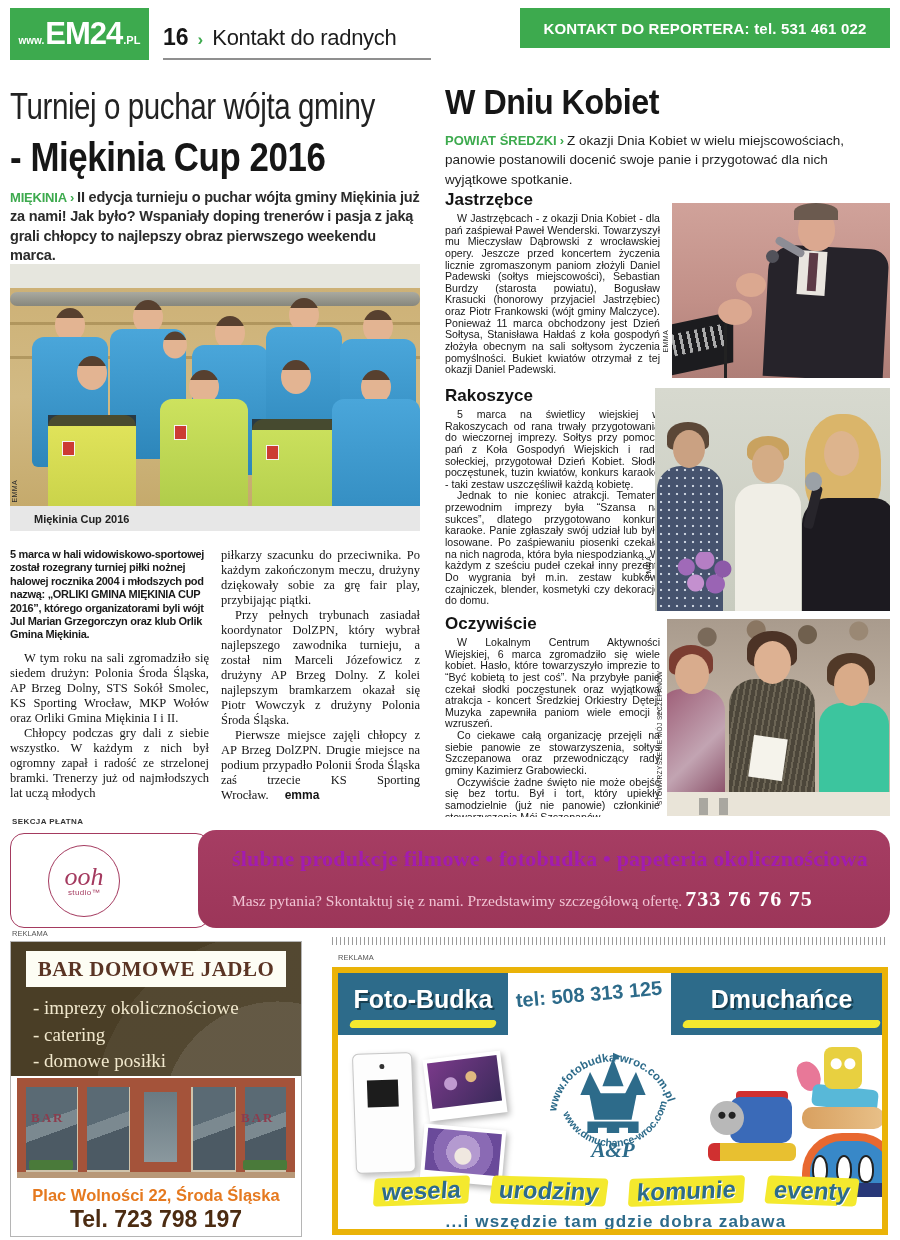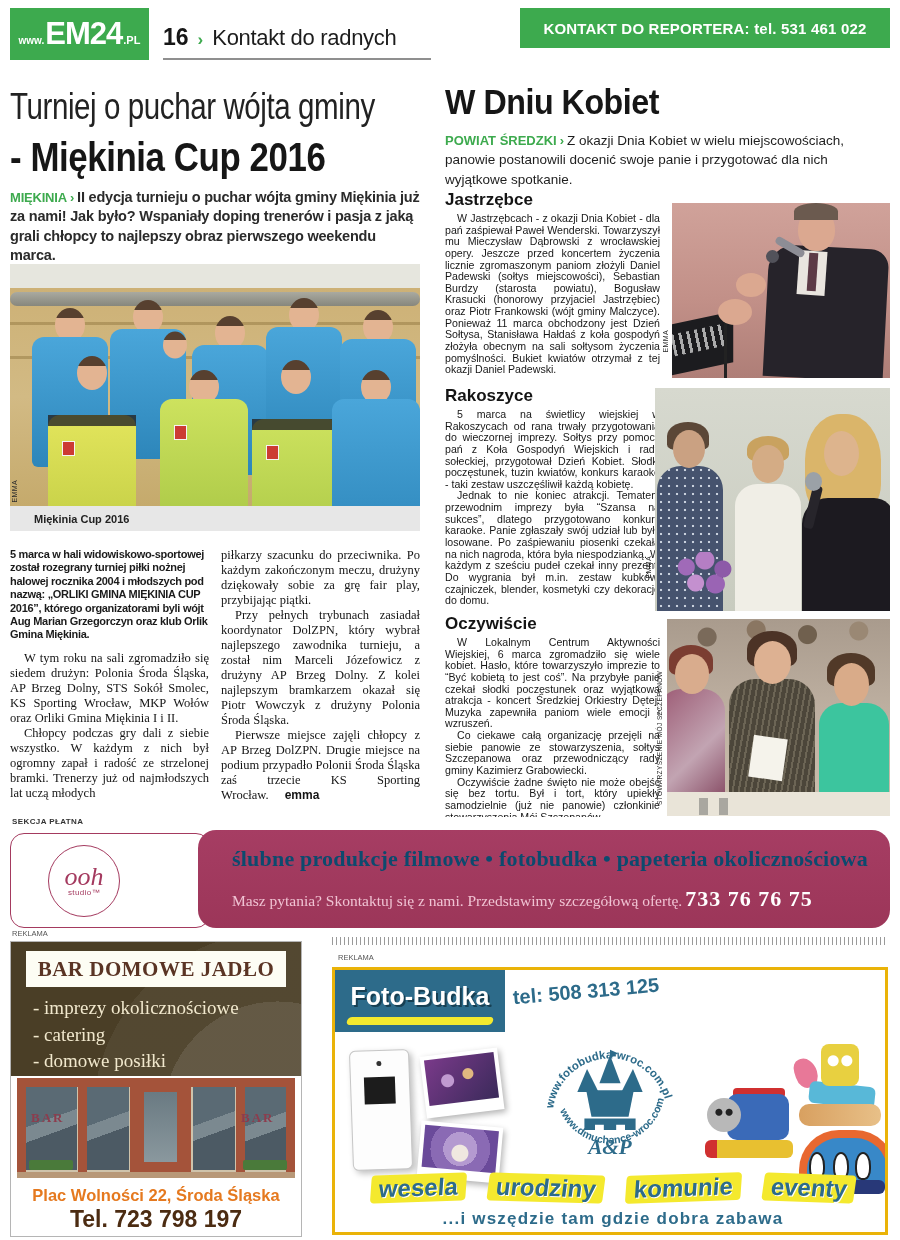--- a/index.html
+++ b/index.html
@@ -139,21 +139,21 @@
 
   
   .paid{left:12px;top:817px;font-size:8px;font-weight:600;color:#333;letter-spacing:.4px}
   .ooh-white{left:10px;top:833px;width:198px;height:93px;background:#fff;border:1.5px solid #a43a5f;border-radius:14px}
   .ooh-circle{left:48px;top:845px;width:70px;height:70px;border:1.5px solid #a43a5f;border-radius:50%;
     display:flex;flex-direction:column;align-items:center;justify-content:center;color:#a43a5f;background:#fff}
   .ooh-main{font-family:"Liberation Serif",serif;font-style:italic;font-size:26px;line-height:.9}
   .ooh-sub{font-size:8px;letter-spacing:.4px}
   .ooh-box{left:198px;top:830px;width:692px;height:98px;background:linear-gradient(180deg,#a63d63,#9c3659);border-radius:18px;color:#fff}
   .ooh-l1{left:232px;top:846px;width:650px;font-family:"Liberation Serif",serif;font-size:22px;font-weight:700;
-    color:#0c4a6e;white-space:nowrap;letter-spacing:.2px}
+    color:#a21caf;white-space:nowrap;letter-spacing:.2px}
   .ooh-l2{left:232px;top:886px;width:650px;font-family:"Liberation Serif",serif;font-size:15.5px;color:#f0c3d3;white-space:nowrap}
   .ooh-phone{font-size:22px;color:#fff;font-weight:700;margin-left:3px;letter-spacing:1px}
 
   
   .rek-l{left:12px;top:929px;font-size:7.5px;color:#555}
   .bar-ad{left:10px;top:941px;width:292px;height:296px;border:1px solid #b5b5b5;background:#fff;overflow:hidden;box-sizing:border-box}
   .bar-top{left:0;top:0;width:290px;height:134px;
     background:radial-gradient(circle at 92% 130%,rgba(255,255,255,.14) 0 36%,rgba(255,255,255,.05) 36% 58%,transparent 58%),#4a3e26}
   .bar-title{left:15px;top:9px;width:260px;height:36px;background:#fdfdf4;display:flex;align-items:center;justify-content:center;
     font-family:"Liberation Serif",serif;font-weight:800;font-size:21px;color:#5a3424;letter-spacing:.5px;white-space:nowrap}
@@ -173,21 +173,21 @@
   .sf-sign{position:absolute;top:32px;font-family:"Liberation Serif",serif;font-size:13px;letter-spacing:2px;color:#8d3c4d;font-weight:700}
   .sg1{left:14px}.sg2{left:224px}
   .sf-plant{bottom:8px;width:44px;height:10px;background:#4a7a3a;border-radius:2px}
   .pl1{left:12px}.pl2{left:226px}
   .bar-addr{left:0;top:244px;width:290px;text-align:center;font-size:16.5px;font-weight:800;color:#e5791f;white-space:nowrap}
   .bar-tel{left:0;top:264px;width:290px;text-align:center;font-size:23px;font-weight:800;color:#4c2c12}
 
   
   .hatch{left:332px;top:937px;width:556px;height:8px;background:repeating-linear-gradient(90deg,#9a9a9a 0 1px,transparent 1px 4px)}
   .rek-r{left:338px;top:953px;font-size:7.5px;color:#555}
-  .foto-ad{left:332px;top:967px;width:556px;height:268px;border:3px solid #eab308;background:#fff;overflow:hidden;box-sizing:border-box}
+  .foto-ad{left:332px;top:967px;width:556px;height:268px;border:6px solid #eab308;background:#fff;overflow:hidden;box-sizing:border-box}
   .fb-band-l{left:0;top:0;width:170px;height:62px;background:#2d6b8a}
   .fb-band-r{left:333px;top:0;width:221px;height:62px;background:#2d6b8a}
   .fb-title{left:0;top:12px;width:100%;text-align:center;font-size:25px;font-weight:800;color:#fff;
     text-shadow:2px 2px 0 #173f52;white-space:nowrap}
   .fb-swoosh{left:12px;right:12px;bottom:7px;height:8px;background:#f4e92e;border-radius:8px;transform:skewX(-20deg)}
   .fb-phone{left:166px;top:10px;width:170px;text-align:center;font-size:20px;font-weight:800;color:#2d6b8a;
     transform:rotate(-5deg);white-space:nowrap}
   .kiosk{left:16px;top:80px;width:58px;height:118px;background:#fdfdfd;border:1px solid #c6c6c6;border-radius:6px;
     box-shadow:3px 3px 6px rgba(0,0,0,.25);transform:rotate(-2deg)}
   .kcam{left:26px;top:10px;width:5px;height:5px;background:#333;border-radius:50%}
@@ -301,21 +301,21 @@
       </div>
     <div class="player front blue p9">
         <div class="head"></div>
         <div class="torso"></div>
       </div>
     <div class="abs credit-v crL">EMMA</div>
   </div>
   <div class="abs caption-bar">Miękinia Cup 2016</div>
 
   <div class="abs bodycol c1">
-    <p class="intro">5 marca w hali widowiskowo-sportowej został rozegrany turniej piłki nożnej halowej rocznika 2004 i młodszych pod nazwą: „ORLIKI GMINA MIĘKINIA CUP 2016”, którego organizatorami byli wójt Aug Marian Grzegorczyn oraz klub Orlik Gmina Miękinia.</p>
+    <p class="intro">5 marca w hali widowiskowo-sportowej został rozegrany turniej piłki nożnej halowej rocznika 2004 i młodszych pod nazwą: „ORLIKI GMINA MIĘKINIA CUP 2016”, którego organizatorami byli wójt Jul Marian Grzegorczyn oraz klub Orlik Gmina Miękinia.</p>
     <p class="sp ind">W tym roku na sali zgromadziło się siedem drużyn: Polonia Środa Śląska, AP Brzeg Dolny, STS Sokół Smolec, KS Sporting Wrocław, MKP Wołów oraz Orliki Gmina Miękinia I i II.</p>
     <p class="ind">Chłopcy podczas gry dali z siebie wszystko. W każdym z nich był ogromny zapał i radość ze strzelonej bramki. Trenerzy już od najmłodszych lat uczą młodych</p>
   </div>
   <div class="abs bodycol c2">
     <p>piłkarzy szacunku do przeciwnika. Po każdym zakończonym meczu, drużyny dziękowały sobie za grę fair play, przybijając piątki.</p>
     <p class="ind">Przy pełnych trybunach zasiadał koordynator DolZPN, który wybrał najlepszego zawodnika turnieju, a został nim Marceli Józefowicz z drużyny AP Brzeg Dolny. Z kolei najlepszym bramkarzem okazał się Piotr Wowczyk z drużyny Polonia Środa Śląska.</p>
     <p class="ind"><span>Pierwsze miejsce zajęli chłopcy z AP Brzeg DolZPN. Drugie miejsce na podium przypadło Polonii Środa Śląska zaś trzecie KS Sporting Wrocław.</span><span class="sig">emma</span></p>
   </div>
 
   <div class="abs t3">W Dniu Kobiet</div>
@@ -435,20 +435,24 @@
   </div>
 
   <div class="abs hatch"></div>
   <div class="abs rek-r">REKLAMA</div>
   <div class="abs foto-ad">
     <div class="abs fb-band-l">
       <div class="abs fb-swoosh"></div>
       <div class="abs fb-title">Foto-Budka</div>
     </div>
     <div class="abs fb-phone">tel: 508 313 125</div>
+    <div class="abs fb-band-r">
+      <div class="abs fb-swoosh"></div>
+      <div class="abs fb-title">Dmuchańce</div>
+    </div>
 
     <div class="abs kiosk">
       <div class="abs kcam"></div>
       <div class="abs kscr"></div>
     </div>
     <div class="polap pol1">
         <div class="pin"></div>
       </div>
     <div class="polap pol2">
         <div class="pin"></div>

